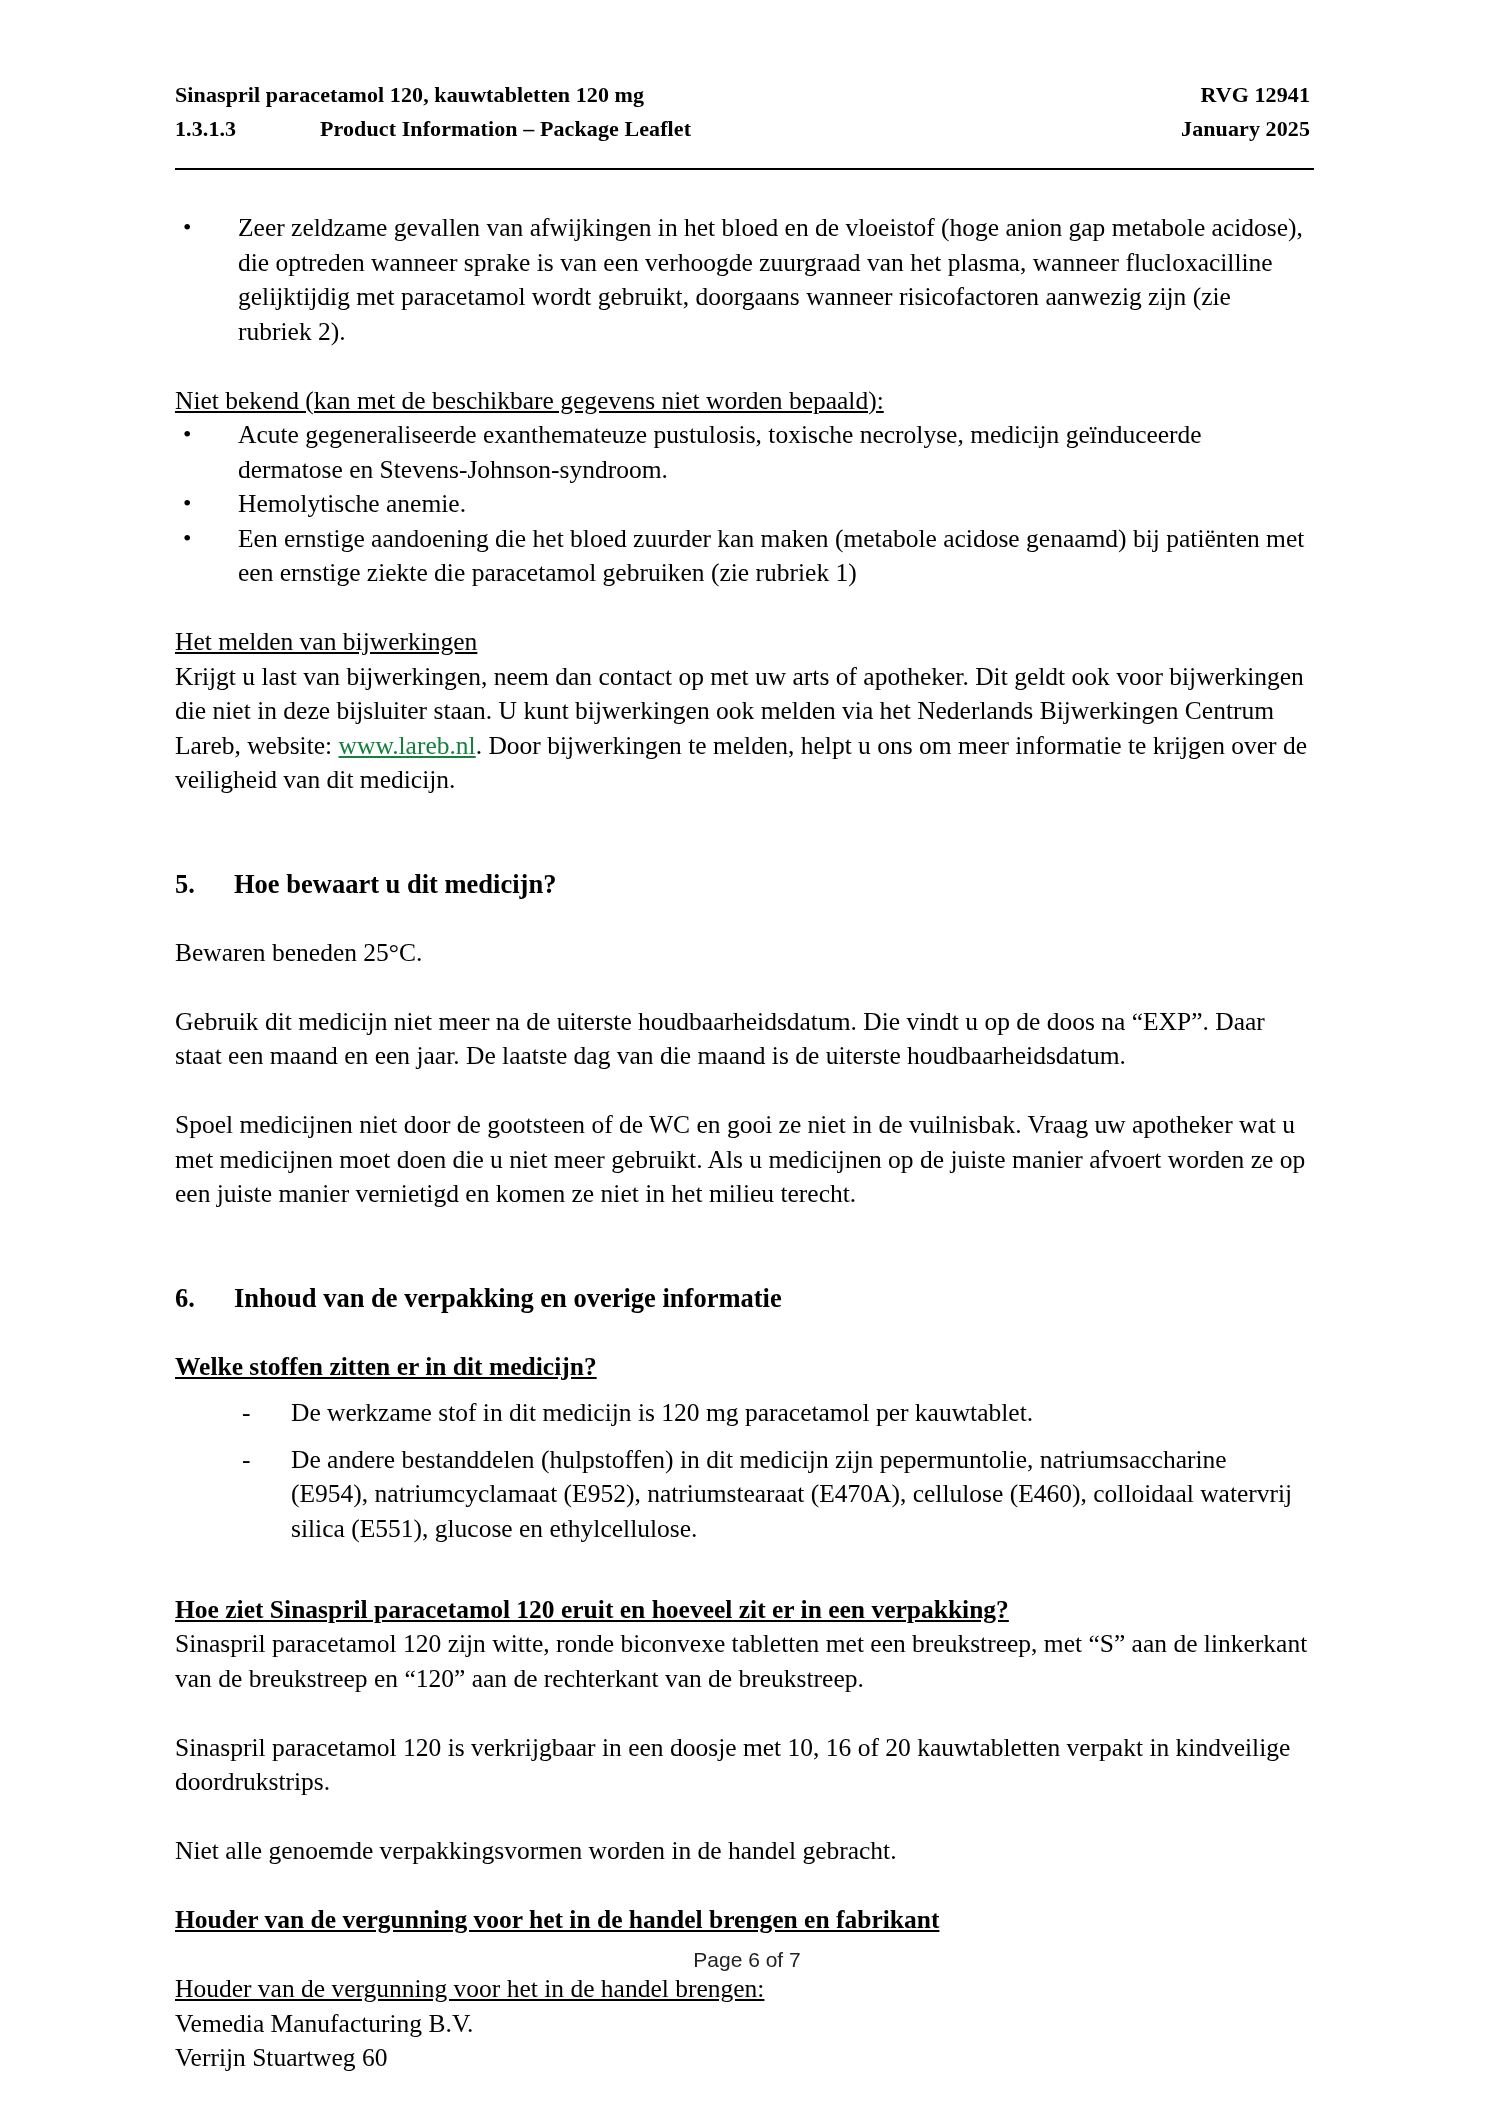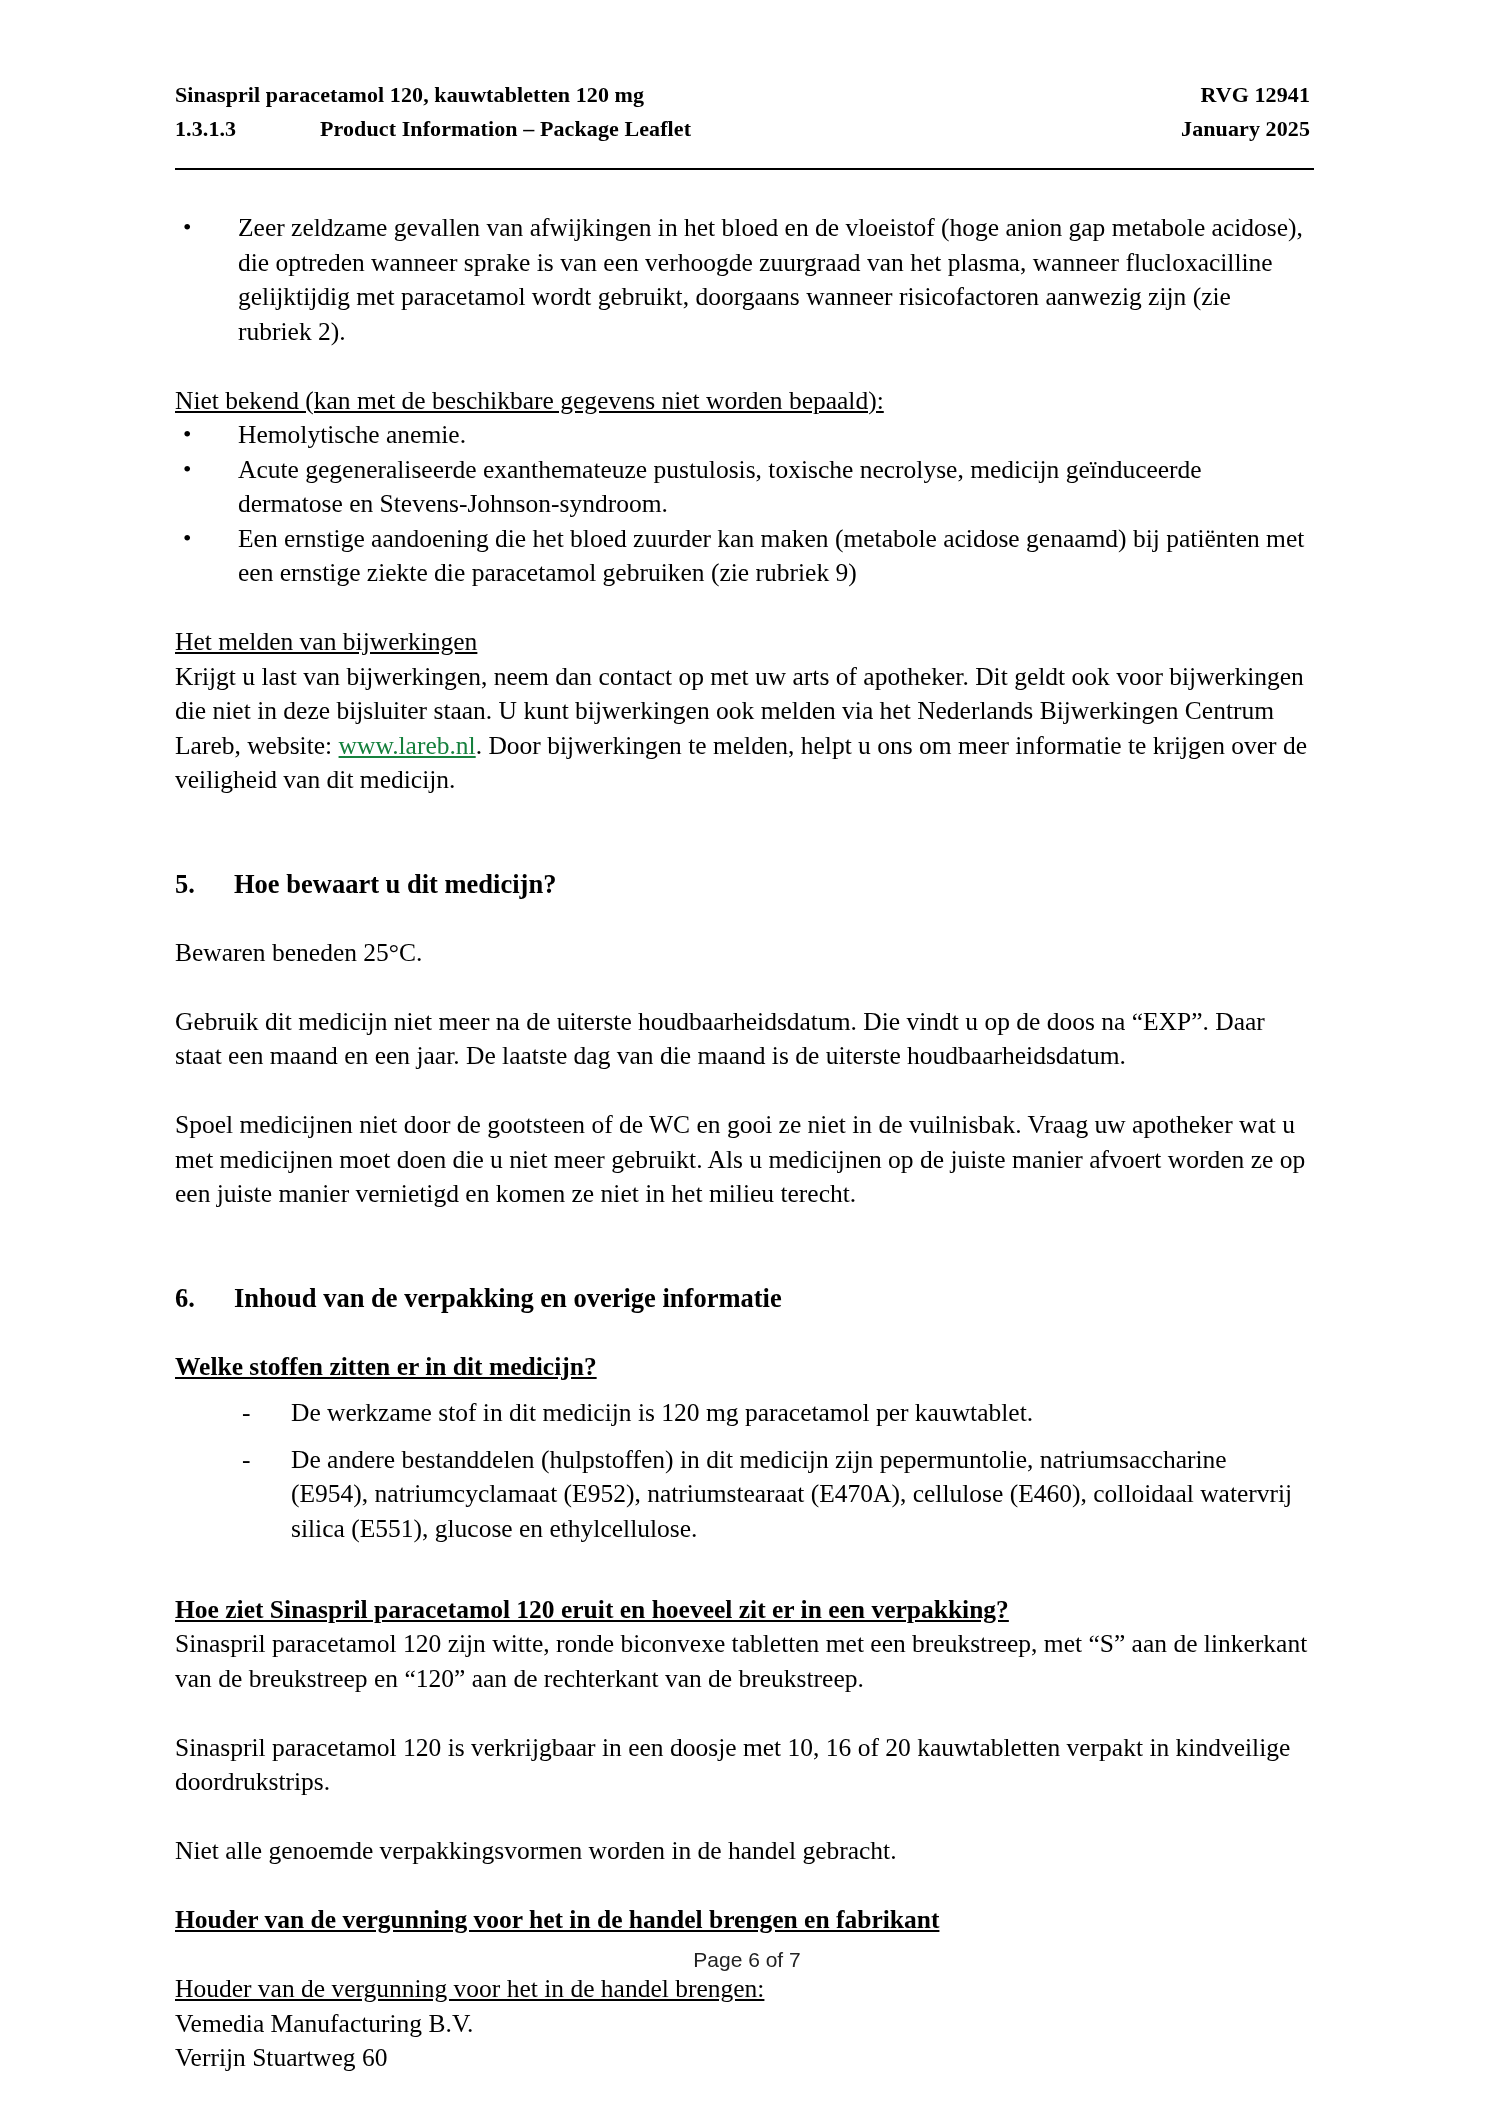--- a/index.html
+++ b/index.html
@@ -173,23 +173,23 @@
 
     <ul class="disc">
       <li>Zeer zeldzame gevallen van afwijkingen in het bloed en de vloeistof (hoge anion gap metabole acidose), die optreden wanneer sprake is van een verhoogde zuurgraad van het plasma, wanneer flucloxacilline gelijktijdig met paracetamol wordt gebruikt, doorgaans wanneer risicofactoren aanwezig zijn (zie rubriek 2).</li>
     </ul>
 
     <div class="blank"></div>
 
     <p class="u">Niet bekend (kan met de beschikbare gegevens niet worden bepaald):</p>
 
     <ul class="disc">
+      <li>Acute gegeneraliseerde exanthemateuze pustulosis, toxische necrolyse, medicijn geïnduceerde dermatose en Stevens-Johnson-syndroom.</li>
       <li>Hemolytische anemie.</li>
-      <li>Acute gegeneraliseerde exanthemateuze pustulosis, toxische necrolyse, medicijn geïnduceerde dermatose en Stevens-Johnson-syndroom.</li>
-      <li>Een ernstige aandoening die het bloed zuurder kan maken (metabole acidose genaamd) bij patiënten met een ernstige ziekte die paracetamol gebruiken (zie rubriek 9)</li>
+      <li>Een ernstige aandoening die het bloed zuurder kan maken (metabole acidose genaamd) bij patiënten met een ernstige ziekte die paracetamol gebruiken (zie rubriek 1)</li>
     </ul>
 
     <div class="blank"></div>
 
     <p class="u">Het melden van bijwerkingen</p>
     <p><span>Krijgt u last van bijwerkingen, neem dan contact op met uw arts of apotheker. Dit geldt ook voor bijwerkingen die niet in deze bijsluiter staan. U kunt bijwerkingen ook melden via het Nederlands Bijwerkingen Centrum Lareb, website: </span><a class="link" href="#">www.lareb.nl</a><span>. Door bijwerkingen te melden, helpt u ons om meer informatie te krijgen over de veiligheid van dit medicijn.</span></p>
 
     <div class="blank"></div>
     <div class="blank"></div>
 

